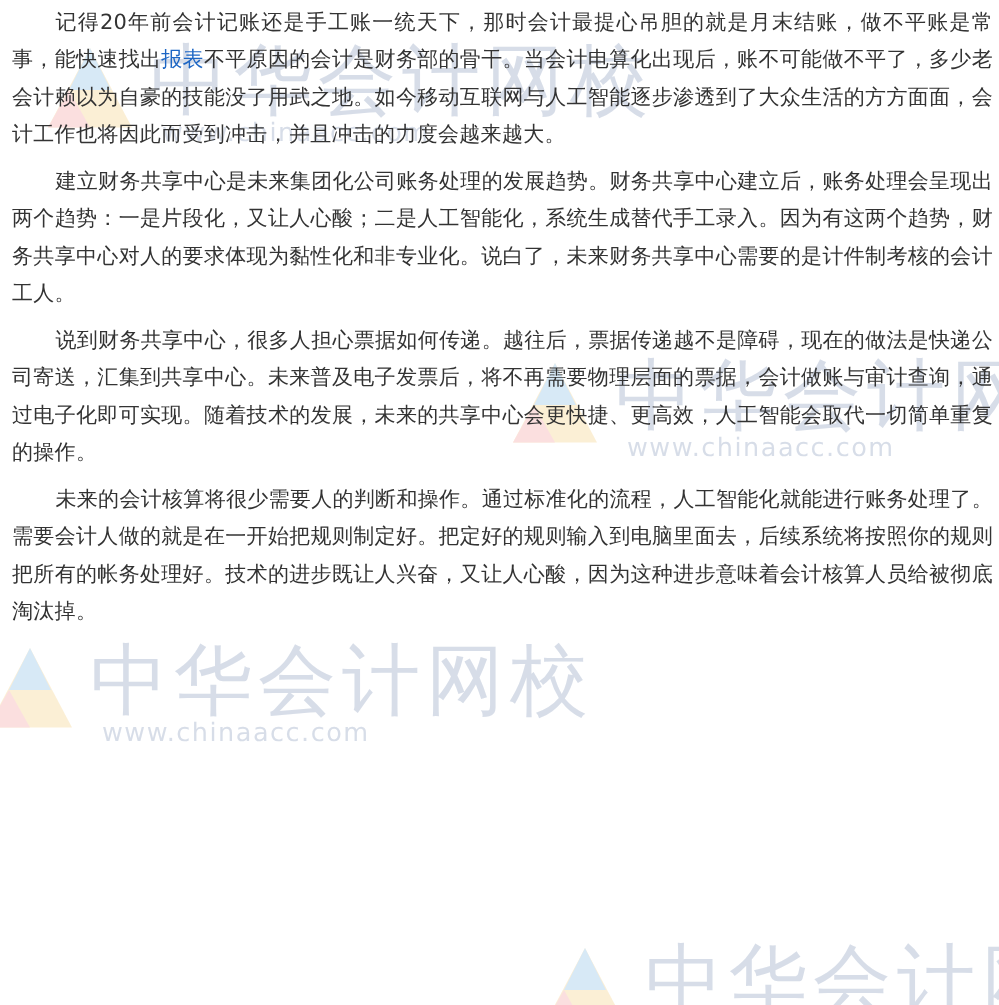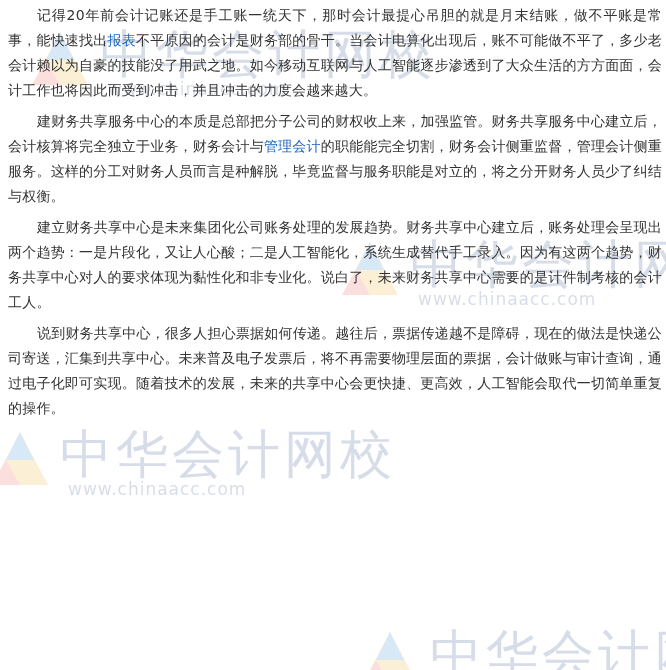--- a/index.html
+++ b/index.html
@@ -50,16 +50,16 @@
           <polygon points="30,2 58,55 2,55" fill="#f5d28a"></polygon>
           <polygon points="30,2 44,30 16,30" fill="#8ec1e8"></polygon>
           <polygon points="16,30 30,55 2,55" fill="#f4a6a6"></polygon>
         </svg></div>
       <div class="wm-text wm-cn">中华会计网校</div>
     </div>
   </div>
 
 <div class="article" id="article">
     <p><span>记得20年前会计记账还是手工账一统天下，那时会计最提心吊胆的就是月末结账，做不平账是常事，能快速找出</span><a href="#">报表</a><span>不平原因的会计是财务部的骨干。当会计电算化出现后，账不可能做不平了，多少老会计赖以为自豪的技能没了用武之地。如今移动互联网与人工智能逐步渗透到了大众生活的方方面面，会计工作也将因此而受到冲击，并且冲击的力度会越来越大。</span></p>
-    <p><span>建财务共享服务中心的本质是总部把分子公司的财权收上来，加强监管。财务共享服务中心建立后，会计核算将完全独立于业务，财务会计与</span><a href="#">管理会计</a><span>的职能能完全切割，财务会计侧重监督，管理会计侧重服务。这样的分工对财务人员而言是种解脱，毕竟监督与服务职能是对立的，将之分开财务人员少了纠结与权衡。</span></p>
     <p><span>建立财务共享中心是未来集团化公司账务处理的发展趋势。财务共享中心建立后，账务处理会呈现出两个趋势：一是片段化，又让人心酸；二是人工智能化，系统生成替代手工录入。因为有这两个趋势，财务共享中心对人的要求体现为黏性化和非专业化。说白了，未来财务共享中心需要的是计件制考核的会计工人。</span></p>
     <p><span>说到财务共享中心，很多人担心票据如何传递。越往后，票据传递越不是障碍，现在的做法是快递公司寄送，汇集到共享中心。未来普及电子发票后，将不再需要物理层面的票据，会计做账与审计查询，通过电子化即可实现。随着技术的发展，未来的共享中心会更快捷、更高效，人工智能会取代一切简单重复的操作。</span></p>
+    <p><span>未来的会计核算将很少需要人的判断和操作。通过标准化的流程，人工智能化就能进行账务处理了。需要会计人做的就是在一开始把规则制定好。把定好的规则输入到电脑里面去，后续系统将按照你的规则把所有的帐务处理好。技术的进步既让人兴奋，又让人心酸，因为这种进步意味着会计核算人员给被彻底淘汰掉。</span></p>
   </div>
 
 </body></html>

